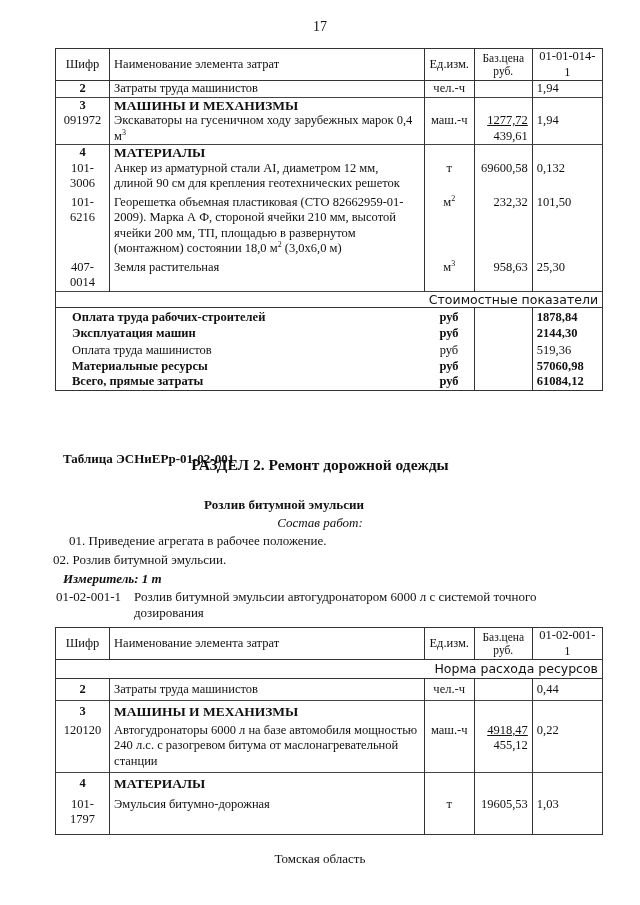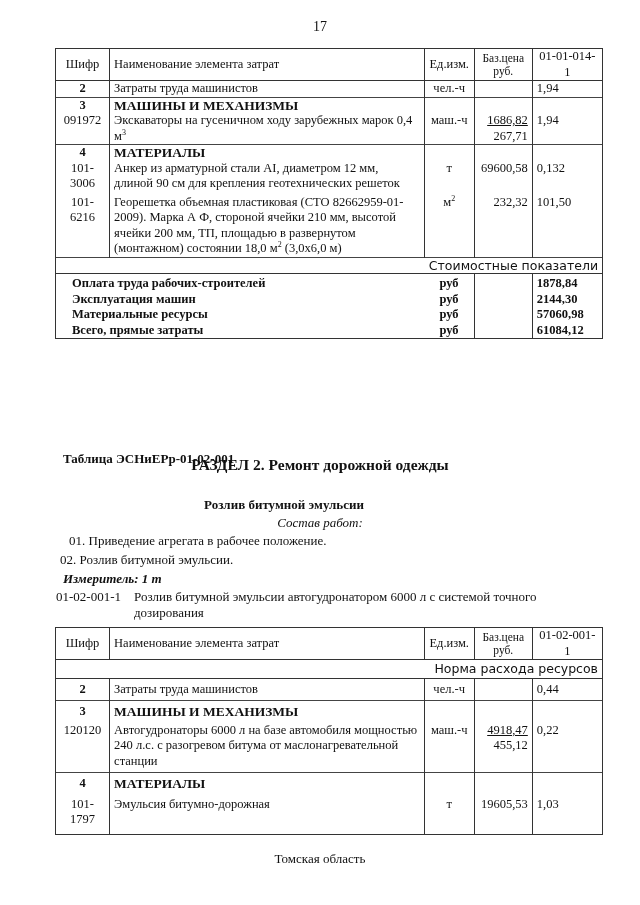--- a/index.html
+++ b/index.html
@@ -57,21 +57,21 @@
     <td class="c1 b">3</td>
     <td class="b" style="font-size:13.5px">МАШИНЫ И МЕХАНИЗМЫ</td>
     <td></td>
         <td></td>
         <td></td>
   </tr>
   <tr>
     <td class="c1" style="padding-bottom:2px">091972</td>
     <td><span>Экскаваторы на гусеничном ходу зарубежных марок 0,4 м</span><sup>3</sup></td>
     <td class="c3">маш.-ч</td>
-    <td class="c4"><span class="u">1686,82</span><br><span>267,71</span></td>
+    <td class="c4"><span class="u">1277,72</span><br><span>439,61</span></td>
     <td class="c5">1,94</td>
   </tr>
   <tr class="brd">
     <td class="c1 b">4</td>
     <td class="b" style="font-size:13.5px">МАТЕРИАЛЫ</td>
     <td></td>
         <td></td>
         <td></td>
   </tr>
   <tr>
@@ -81,34 +81,47 @@
     <td class="c4">69600,58</td>
     <td class="c5">0,132</td>
   </tr>
   <tr>
     <td class="c1" style="padding-top:3px">101-6216</td>
     <td style="padding-top:3px"><span>Георешетка объемная пластиковая (СТО 82662959-01-2009). Марка А Ф, стороной ячейки 210 мм, высотой ячейки 200 мм, ТП, площадью в развернутом (монтажном) состоянии 18,0 м</span><sup>2</sup><span> (3,0х6,0 м)</span></td>
     <td class="c3" style="padding-top:3px"><span>м</span><sup>2</sup></td>
     <td class="c4" style="padding-top:3px">232,32</td>
     <td class="c5" style="padding-top:3px">101,50</td>
   </tr>
+  <tr>
+    <td class="c1" style="padding-top:3px">407-0014</td>
+    <td style="padding-top:3px">Земля растительная</td>
+    <td class="c3" style="padding-top:3px"><span>м</span><sup>3</sup></td>
+    <td class="c4" style="padding-top:3px">958,63</td>
+    <td class="c5" style="padding-top:3px">25,30</td>
+  </tr>
   <tr class="brd">
     <td colspan="5" class="note" style="border-bottom:1.3px solid #333">Стоимостные показатели</td>
   </tr>
   <tr class="sumrow">
     <td colspan="2" class="b" style="padding-left:16px;padding-top:2px;border-right:none">Оплата труда рабочих-строителей</td>
     <td class="c3 b" style="padding-top:2px;border-left:none">руб</td>
     <td class="c4"></td>
     <td class="c5 b" style="padding-top:2px">1878,84</td>
   </tr>
   <tr>
     <td colspan="2" class="b" style="padding-left:16px;border-right:none">Эксплуатация машин</td>
     <td class="c3 b" style="border-left:none">руб</td>
     <td class="c4"></td>
     <td class="c5 b">2144,30</td>
+  </tr>
+  <tr>
+    <td colspan="2" style="padding-left:16px;border-right:none;padding-top:2px">Оплата труда машинистов</td>
+    <td class="c3" style="border-left:none;padding-top:2px">руб</td>
+    <td class="c4"></td>
+    <td class="c5" style="padding-top:2px">519,36</td>
   </tr>
   <tr>
     <td colspan="2" class="b" style="padding-left:16px;border-right:none">Материальные ресурсы</td>
     <td class="c3 b" style="border-left:none">руб</td>
     <td class="c4"></td>
     <td class="c5 b">57060,98</td>
   </tr>
   <tr class="last">
     <td colspan="2" class="b" style="padding-left:16px;border-right:none">Всего, прямые затраты</td>
     <td class="c3 b" style="border-left:none">руб</td>
@@ -116,21 +129,21 @@
     <td class="c5 b">61084,12</td>
   </tr>
 </tbody>
   </table>
 
 <div class="abs h-section">РАЗДЕЛ  2.  Ремонт дорожной одежды</div>
 <div class="abs h-table">Таблица  ЭСНиЕРр-01-02-001</div>
 <div class="abs h-work">Розлив битумной эмульсии</div>
 <div class="abs h-sostav">Состав работ:</div>
 <div class="abs op" style="left:69px;top:533px;">01. Приведение агрегата в рабочее положение.</div>
-<div class="abs op" style="left:60px;top:552px;text-align:center;">02. Розлив битумной эмульсии.</div>
+<div class="abs op" style="left:53px;top:552px;text-align:center;">02. Розлив битумной эмульсии.</div>
 <div class="abs measure">Измеритель: 1 т</div>
 <div class="abs code">01-02-001-1</div>
 <div class="abs code-desc">Розлив битумной эмульсии автогудронатором 6000 л с системой точного дозирования</div>
 
 <table class="cost" style="top:627px;">
   <tbody>
       <tr class="hdr">
     <td class="c1">Шифр</td>
     <td class="c2">Наименование элемента затрат</td>
     <td class="c3">Ед.изм.</td>

